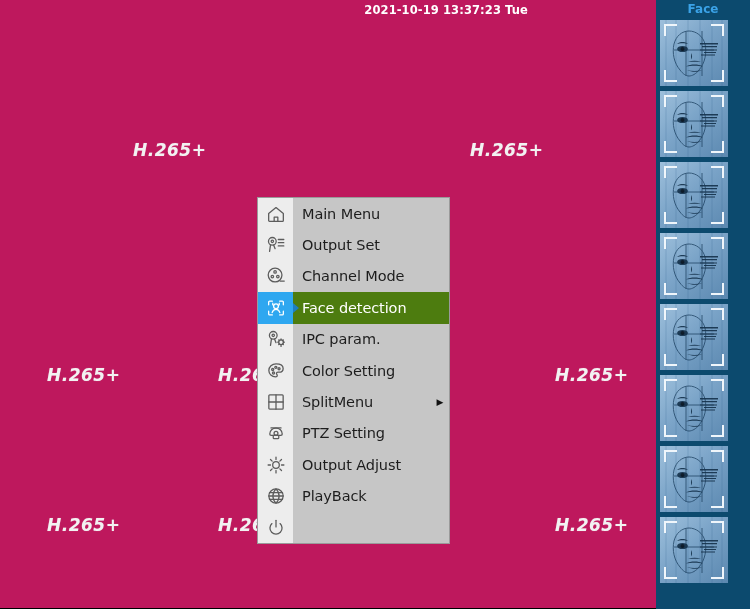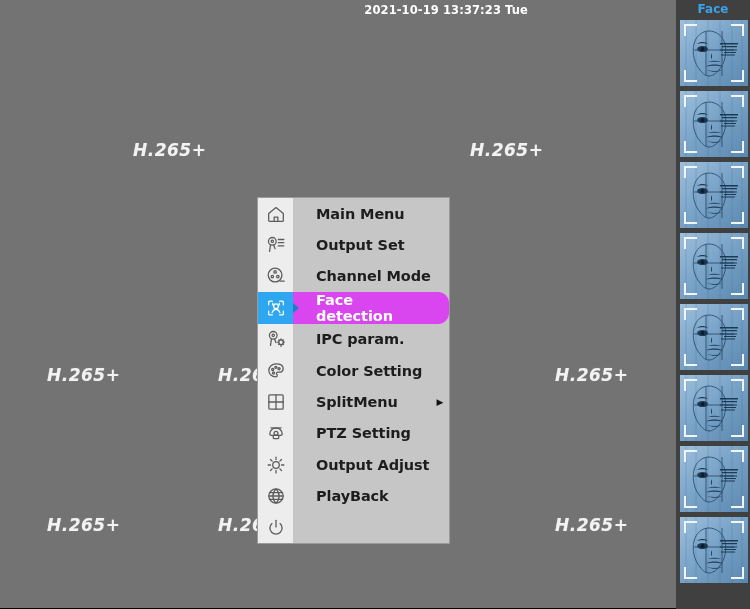--- a/index.html
+++ b/index.html
@@ -14,21 +14,21 @@
     font-family: "Liberation Sans", sans-serif;
     position: relative;
   }
 
   
   #video-wall {
     position: absolute;
     left: 0; top: 0;
     width: 676px;
     height: 608px;
-    background: #737373;
+    background: #be185d;
   }
   .cam-tile {
     position: absolute;
     color: #f2f2f2;
     font-family: "DejaVu Sans", sans-serif;
     font-weight: bold;
     font-style: italic;
     font-size: 17px;
     letter-spacing: 0.5px;
     white-space: nowrap;
@@ -45,23 +45,23 @@
     font-size: 11.5px;
     letter-spacing: 0.1px;
     white-space: nowrap;
     font-weight: bold;
   }
 
   
   #face-panel {
     position: absolute;
     right: 0; top: 0;
-    width: 74px;
+    width: 94px;
     height: 609px;
-    background: #404040;
+    background: #0c4a6e;
   }
   #face-panel-title {
     position: absolute;
     top: 2px; left: 0; right: 0;
     text-align: center;
     color: #3ba3e8;
     font-size: 12px;
     font-weight: bold;
     font-family: "DejaVu Sans", sans-serif;
   }
@@ -108,42 +108,41 @@
     width: 35px;
     min-width: 35px;
     height: 100%;
     display: flex;
     align-items: center;
     justify-content: center;
     background: #ededed;
   }
   .menu-item .mi-label {
     flex: 1;
-    padding-left: 23px;
+    padding-left: 9px;
     font-size: 14.5px;
-    font-weight: bold;
+    font-weight: normal;
     color: #1d1d1d;
     font-family: "DejaVu Sans", sans-serif;
     letter-spacing: -0.1px;
   }
   .menu-item .mi-arrow {
     width: 18px;
     min-width: 18px;
     display: flex;
     align-items: center;
     justify-content: center;
     color: #111;
     font-size: 9px;
   }
   .menu-item.selected .mi-icon {
     background: #2ea7f0;
   }
   .menu-item.selected {
-    background: #d946ef;
-    border-radius: 11px;
+    background: #4d7c0f;
   }
   .menu-item.selected .mi-label {
     color: #ffffff;
   }
   .menu-item.selected .mi-icon svg { stroke: #ffffff; }
   .sel-caret {
     position: absolute;
     left: 35px;
     top: 50%;
     transform: translateY(-50%);

